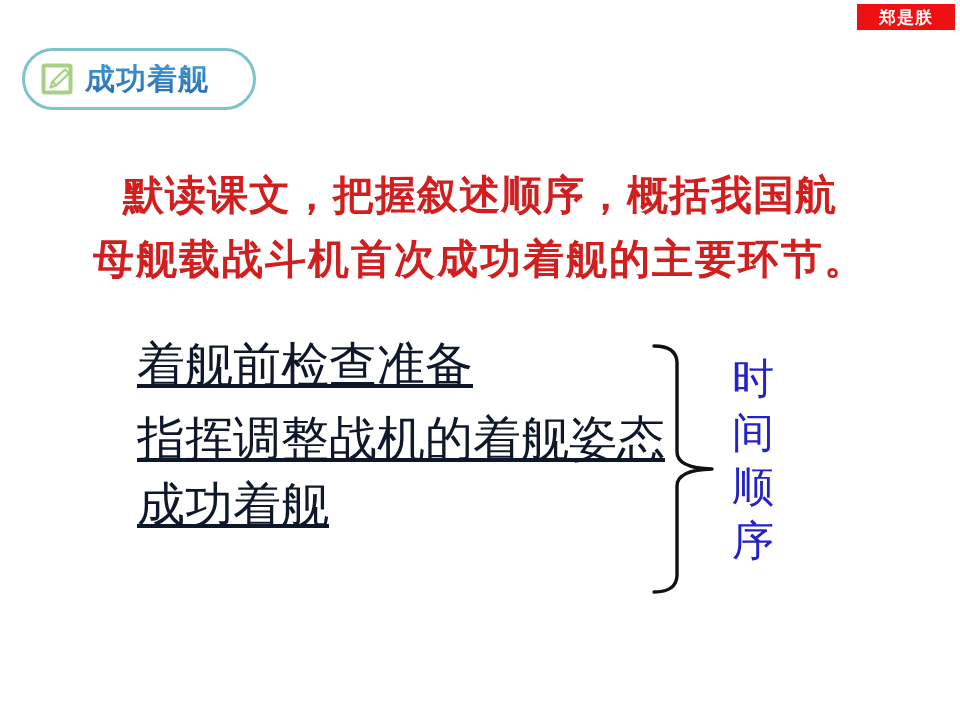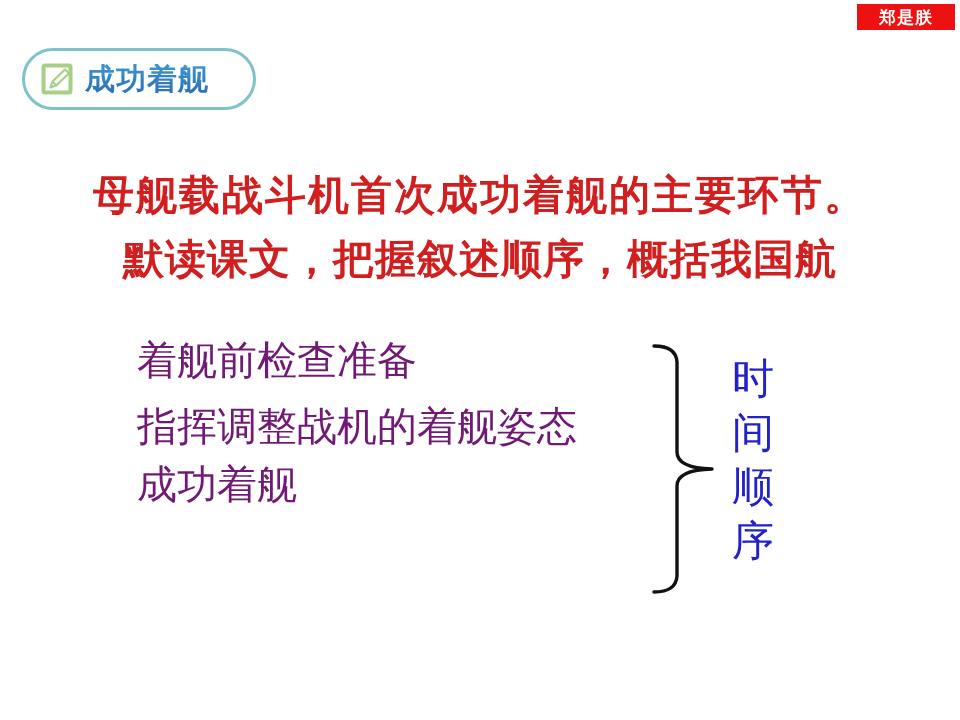--- a/index.html
+++ b/index.html
@@ -104,26 +104,27 @@
   }
 
   
   .steps {
     position: absolute;
     left: 137px;
     top: 341px;
     width: 520px;
   }
   .step-item {
-    color: #701a75;
+    color: #0f172a;
     font-family: "Liberation Serif", "DejaVu Serif", serif;
     font-weight: normal;
-    font-size: 40px;
-    line-height: 1;
-    white-space: nowrap;
+    font-size: 48px;
+    line-height: 1;
+    white-space: nowrap;
+    text-decoration: underline;
   }
   .step-item.s0 { margin-top: 0px; }
   .step-item.s1 { margin-top: 26px; }
   .step-item.s2 { margin-top: 18px; }
   .step-item.s3 { margin-top: 32px; }
 
   
   .brace {
     position: absolute;
     left: 650px;
@@ -179,22 +180,22 @@
       <svg viewBox="0 0 34 34" width="34" height="34" aria-hidden="true">
         <rect x="2.5" y="3.5" width="27" height="27" rx="1.5" fill="none" stroke="#a8cf86" stroke-width="4"></rect>
         <path d="M9.5 25.5 L11.5 19.5 L24.0 7.5 L28.0 11.2 L15.5 23.3 Z" fill="#ffffff" stroke="#a8cf86" stroke-width="2.2" stroke-linejoin="round"></path>
         <path d="M11.6 19.7 L15.4 23.2" stroke="#a8cf86" stroke-width="2"></path>
       </svg>
     </span>
     <span class="pill-label">成功着舰</span>
   </div>
 
   <div class="heading">
+    <span class="heading-line line-1">默读课文，把握叙述顺序，概括我国航</span>
     <span class="heading-line line-2">母舰载战斗机首次成功着舰的主要环节。</span>
-    <span class="heading-line line-1">默读课文，把握叙述顺序，概括我国航</span>
   </div>
 
   <div class="steps">
     <div class="step-item s0">着舰前检查准备</div>
     <div class="step-item s1">指挥调整战机的着舰姿态</div>
     <div class="step-item s2">成功着舰</div>
   </div>
 
   <span class="brace">
     <svg viewBox="0 0 70 250" width="70" height="250" aria-hidden="true">

